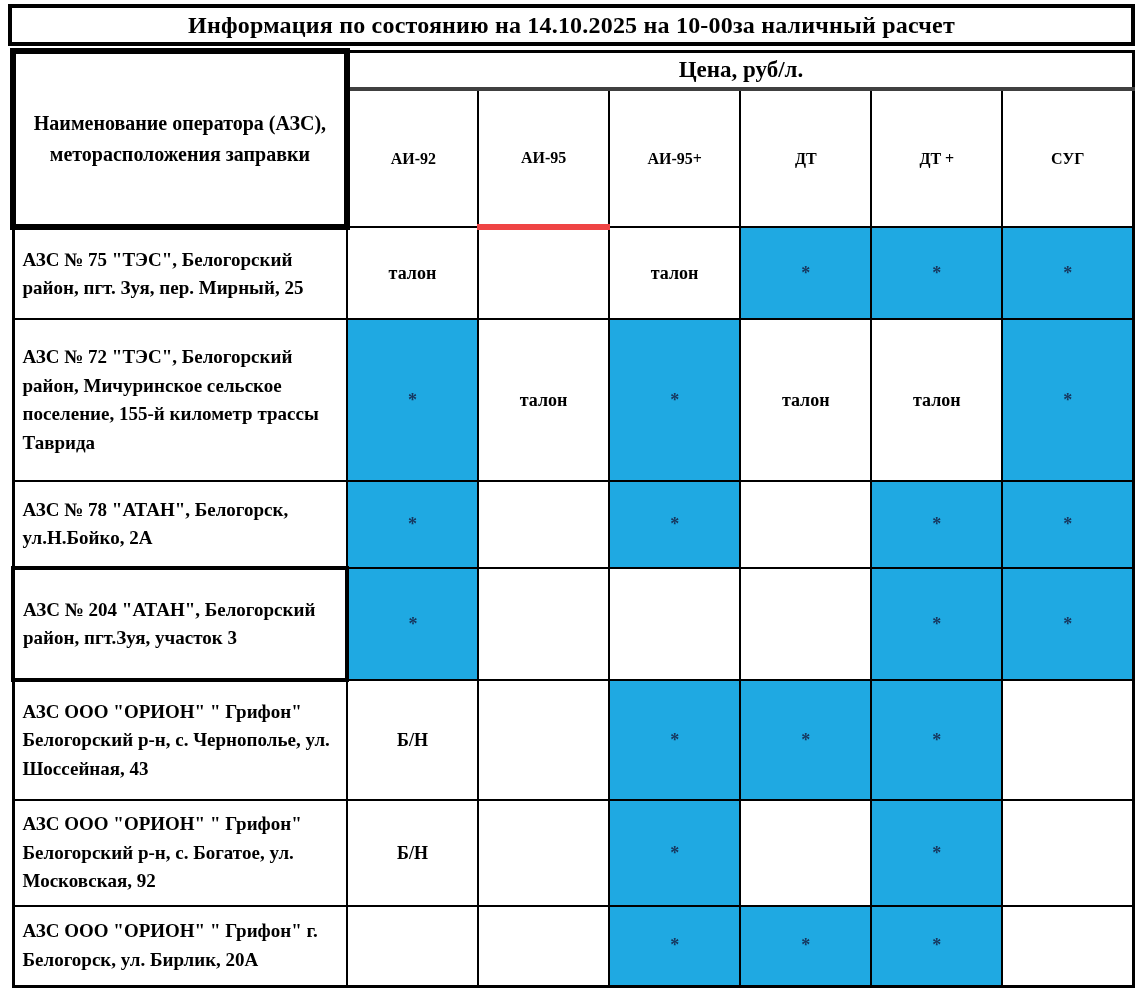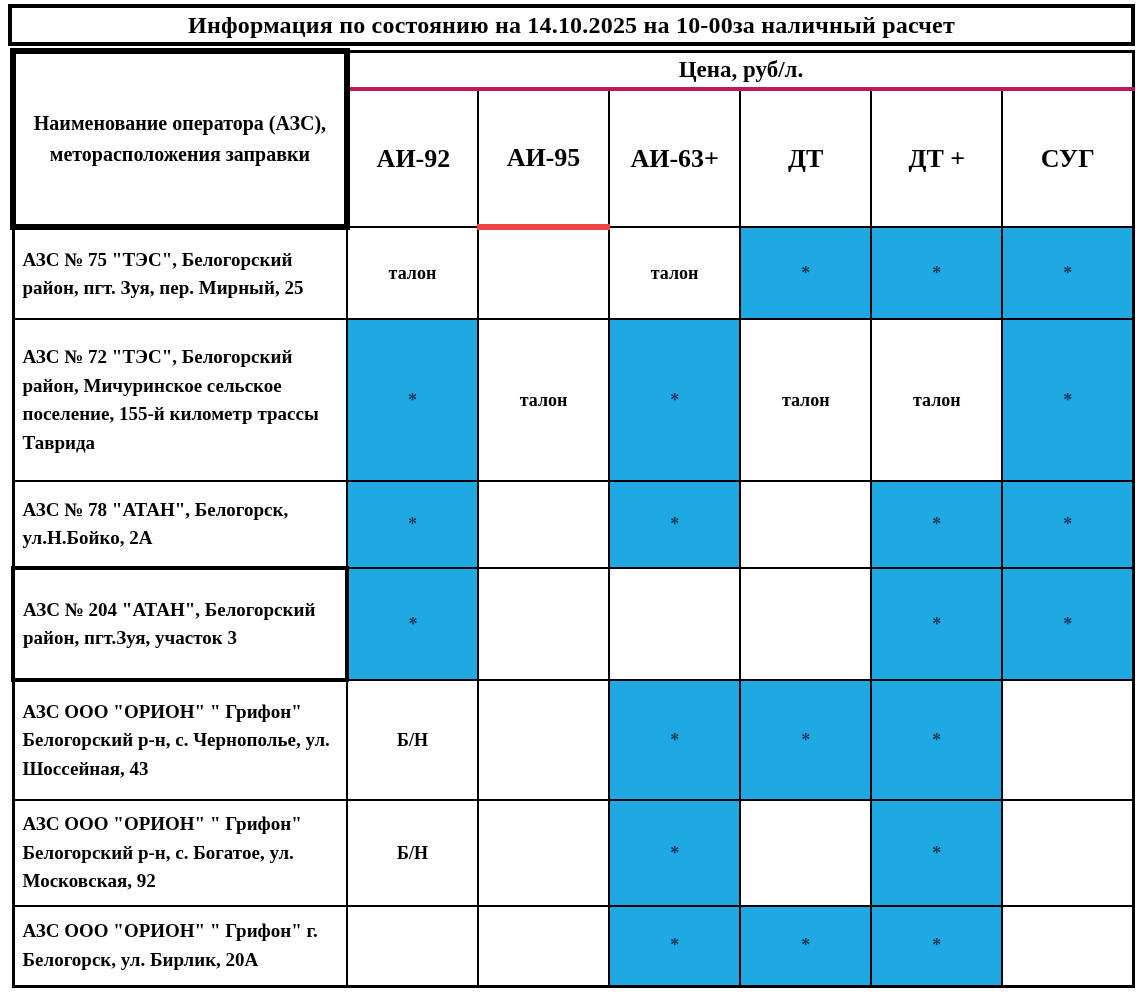--- a/index.html
+++ b/index.html
@@ -44,25 +44,25 @@
     border: 6px solid #000;
     font-size: 20px;
     text-align: center;
     line-height: 1.55;
     padding: 2px 6px;
   }
   th.price-header {
     height: 38px;
     font-size: 23px;
     text-align: center;
-    border-bottom: 4px solid #be185d;
+    border-bottom: 4px solid #404040;
   }
   tr.fuel-header-row { height: 138px; }
   th.fuel-header {
-    font-size: 26px;
+    font-size: 16px;
     text-align: center;
   }
   th.fuel-header.thick-bottom { border-bottom: 6px solid #ef4444; }
 
   td.name-cell {
     font-size: 19px;
     text-align: left;
     padding: 4px 4px 4px 8px;
     line-height: 1.5;
     background: #fff;
@@ -107,21 +107,21 @@
         <col class="c-fuel">
     </colgroup>
     <thead>
       <tr>
         <th class="name-header" rowspan="2">Наименование оператора (АЗС), меторасположения заправки</th>
         <th class="price-header" colspan="6">Цена, руб/л.</th>
       </tr>
       <tr class="fuel-header-row">
         <th class="fuel-header">АИ-92</th>
         <th class="fuel-header thick-bottom">АИ-95</th>
-        <th class="fuel-header">АИ-63+</th>
+        <th class="fuel-header">АИ-95+</th>
         <th class="fuel-header">ДТ</th>
         <th class="fuel-header">ДТ +</th>
         <th class="fuel-header">СУГ</th>
       </tr>
     </thead>
     <tbody>
         <tr class="r0">
           <td class="name-cell">АЗС № 75 "ТЭС", Белогорский район, пгт. Зуя, пер. Мирный, 25</td>
           <td class="fuel-cell">талон</td>
           <td class="fuel-cell"></td>

